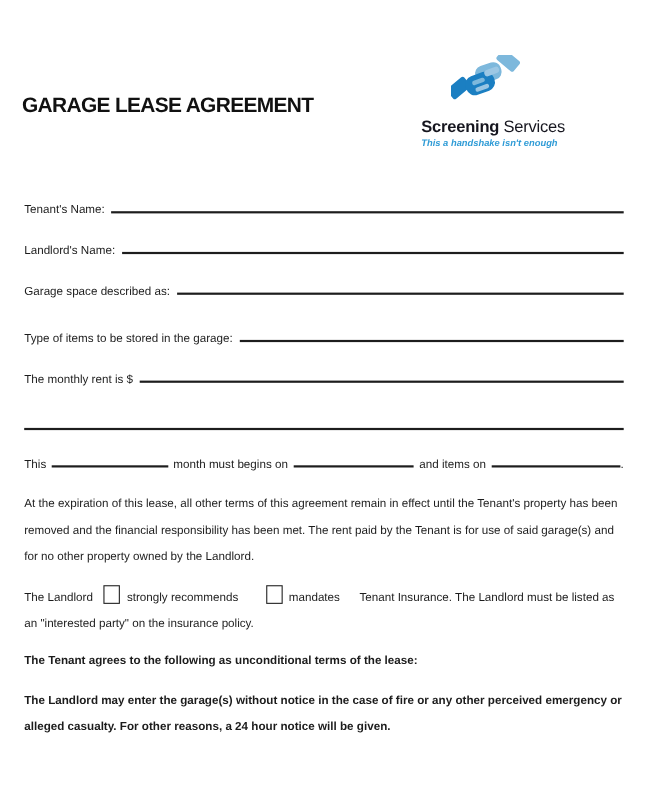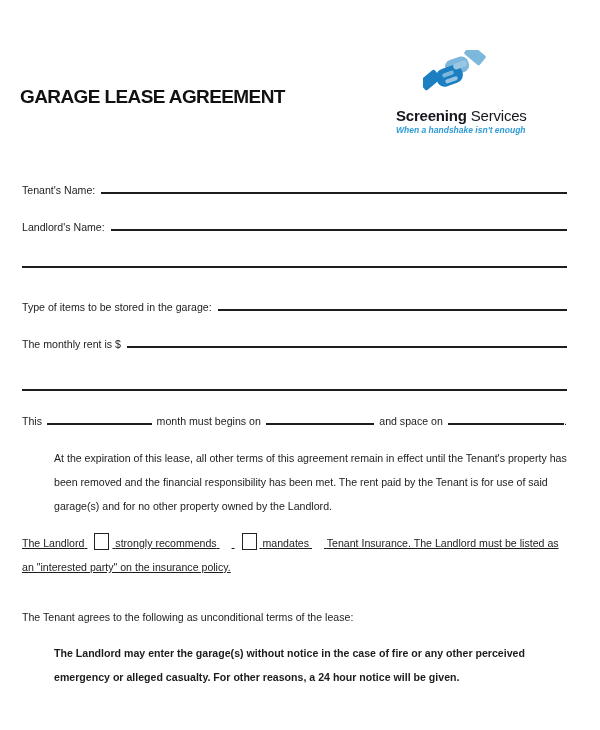--- a/index.html
+++ b/index.html
@@ -20,21 +20,21 @@
     top: 86px;
     margin: 0;
     font-size: 19px;
     font-weight: bold;
     letter-spacing: -0.6px;
     color: #111111;
     white-space: nowrap;
   }
   .logo {
     position: absolute;
-    left: 396px;
+    left: 383px;
     top: 50px;
     width: 150px;
     text-align: left;
   }
   .logo .icon-wrap { display: block; text-align: center; width: 118px; height: 56px; }
   .brand {
     font-size: 15px;
     color: #16161f;
     letter-spacing: -0.2px;
     margin-top: 1px;
@@ -94,42 +94,40 @@
     display: inline-block;
     border-bottom: 2px solid #1d1d1d;
     height: 13px;
   }
   .w1 { width: 108px; } .w2 { width: 112px; } .w3 { width: 120px; }
 
   .para {
     margin-top: 17px;
     line-height: 24px;
     text-align: left;
-    margin-left: 32px;
   }
 
   .insurance {
     margin-top: 13px;
     line-height: 24px;
-    text-decoration: underline;
   }
   .checkbox {
     display: inline-block;
     width: 13px;
     height: 15px;
     border: 1.4px solid #222222;
     vertical-align: -3px;
     margin: 0 3px 0 7px;
     background: #ffffff;
   }
   .gap-sp { display: inline-block; width: 12px; }
 
   .terms-heading {
-    margin-top: 29px;
-    font-weight: normal;
+    margin-top: 13px;
+    font-weight: bold;
     line-height: 18px;
   }
 
   .para.last { margin-top: 15px; font-weight: bold; }
 </style>
 </head>
 <body>
 
 <div class="page">
 
@@ -147,57 +145,58 @@
 
         <rect x="13" y="17" width="27" height="18" rx="8" transform="rotate(-20 26 26)" fill="#1b7fc2"></rect>
 
         <rect x="19" y="22" width="12" height="4" rx="2" transform="rotate(-20 25 24)" fill="#7db8dc"></rect>
         <rect x="22" y="28" width="13" height="4" rx="2" transform="rotate(-20 28 30)" fill="#ffffff" opacity="0.55"></rect>
 
         <rect x="30" y="12" width="14" height="6" rx="3" transform="rotate(-20 37 15)" fill="#9cc7e4"></rect>
       </svg>
     </span>
     <div class="brand"><span class="bold">Screening</span><span> Services</span></div>
-    <div class="tagline" style="color: rgb(46, 155, 214);">When a handshake isn't enough</div>
+    <div class="tagline" style="color: rgb(46, 155, 214);">This a handshake isn't enough</div>
   </div>
 
   <div class="content">
 
     <div class="field-row">
       <span class="lbl">Tenant's Name:</span>
       <span class="blank"></span>
     </div>
 
     <div class="field-row">
       <span class="lbl">Landlord's Name:</span>
       <span class="blank"></span>
     </div>
 
     <div class="field-row">
+      <span class="lbl">Garage space described as:</span>
       <span class="blank"></span>
     </div>
 
     <div class="field-row extra-gap">
       <span class="lbl">Type of items to be stored in the garage:</span>
       <span class="blank"></span>
     </div>
 
     <div class="field-row">
       <span class="lbl">The monthly rent is $</span>
       <span class="blank"></span>
     </div>
 
     <div class="full-blank"></div>
 
     <div class="lease-line">
       <span class="lbl">This</span>
       <span class="inline-blank w1"></span>
       <span class="lbl">month must begins on</span>
       <span class="inline-blank w2"></span>
-      <span class="lbl">and space on</span>
+      <span class="lbl">and items on</span>
       <span class="inline-blank w3"></span>
       <span>.</span>
     </div>
 
     <p class="para">At the expiration of this lease, all other terms of this agreement remain in effect until the Tenant's property has been removed and the financial responsibility has been met.  The rent paid by the Tenant is for use of said garage(s) and for no other property owned by the Landlord.</p>
 
     <div class="insurance">
       <span>The Landlord</span>
       <span class="checkbox"></span>
       <span>strongly recommends</span>

